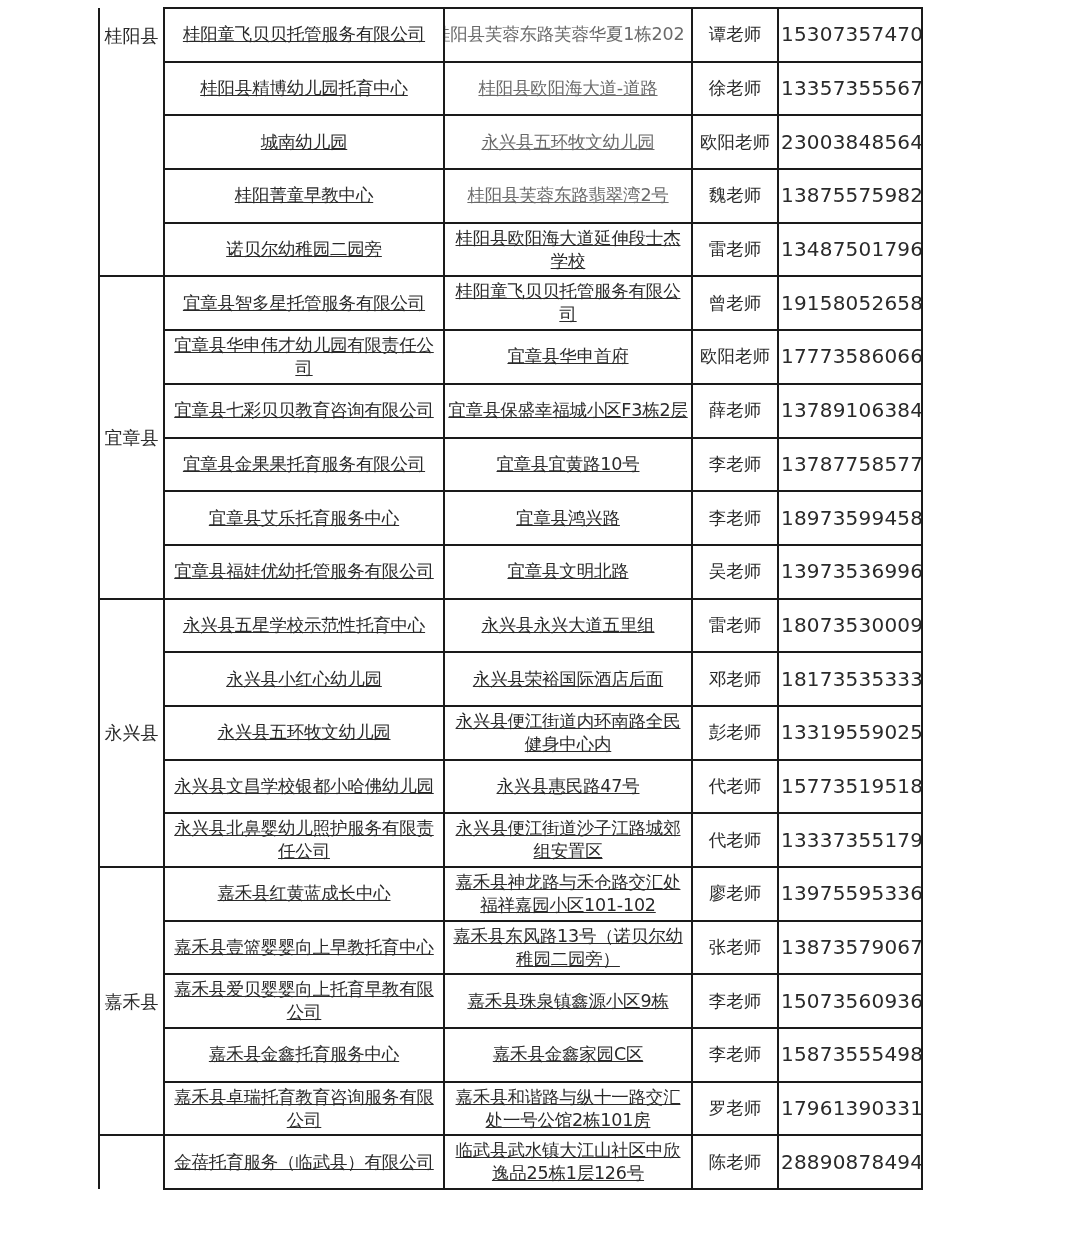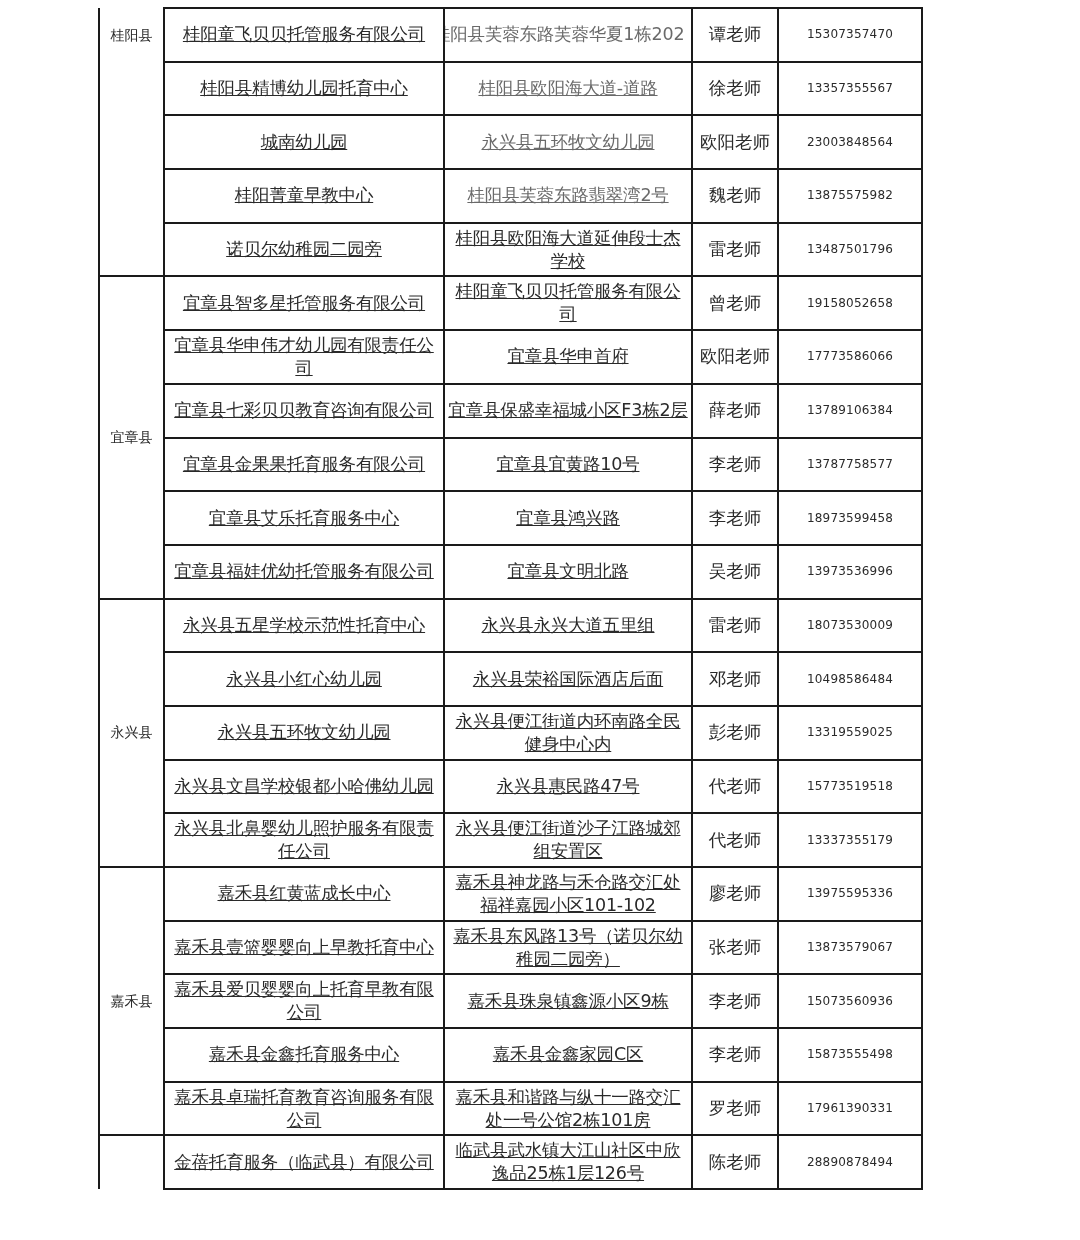--- a/index.html
+++ b/index.html
@@ -7,27 +7,27 @@
          font-family: "DejaVu Sans", "Liberation Sans", sans-serif; color: #2a2a2a; }
   .sheet { position: absolute; left: 98px; top: 7px; width: 823px; }
   table { border-collapse: collapse; table-layout: fixed; width: 823px; }
   col.c-county { width: 65px; }
   col.c-name { width: 280px; }
   col.c-addr { width: 248px; }
   col.c-contact { width: 86px; }
   col.c-phone { width: 144px; }
   td { border: 2px solid #1a1a1a; height: 51.7px; padding: 0 2px; text-align: center;
        vertical-align: middle; font-size: 17.5px; line-height: 23px; overflow: hidden; }
-  td.county { border-top: none; border-bottom: 2px solid #1a1a1a; font-size: 14px; padding: 0; }
+  td.county { border-top: none; border-bottom: 2px solid #1a1a1a; font-size: 18px; padding: 0; }
   td.county.first { border-top: none; vertical-align: top; padding-top: 16px; }
   td.county.last { border-bottom: none; }
   td.addr.gray { color: #6a6a6a; }
   td.addr.clip { white-space: nowrap; text-overflow: clip; }
   td.addr.clip span { display: inline-block; position: relative; left: -14px; }
-  td.phone { font-size: 12px; letter-spacing: 0.2px; }
+  td.phone { font-size: 20px; letter-spacing: 0.2px; }
   td.name, td.addr { letter-spacing: -0.2px; text-decoration: underline; }
   tr.last-row td { border-bottom: 2px solid #1a1a1a; }
 </style>
 </head>
 <body>
 
 <div class="sheet">
   <table>
     <colgroup>
       <col class="c-county">
@@ -112,21 +112,21 @@
         <td class="county" rowspan="5">永兴县</td>
         <td class="name">永兴县五星学校示范性托育中心</td>
         <td class="addr">永兴县永兴大道五里组</td>
         <td class="contact">雷老师</td>
         <td class="phone">18073530009</td>
       </tr>
       <tr>
         <td class="name">永兴县小红心幼儿园</td>
         <td class="addr">永兴县荣裕国际酒店后面</td>
         <td class="contact">邓老师</td>
-        <td class="phone">10498586484</td>
+        <td class="phone">18173535333</td>
       </tr>
       <tr>
         <td class="name">永兴县五环牧文幼儿园</td>
         <td class="addr">永兴县便江街道内环南路全民健身中心内</td>
         <td class="contact">彭老师</td>
         <td class="phone">13319559025</td>
       </tr>
       <tr>
         <td class="name">永兴县文昌学校银都小哈佛幼儿园</td>
         <td class="addr">永兴县惠民路47号</td>

